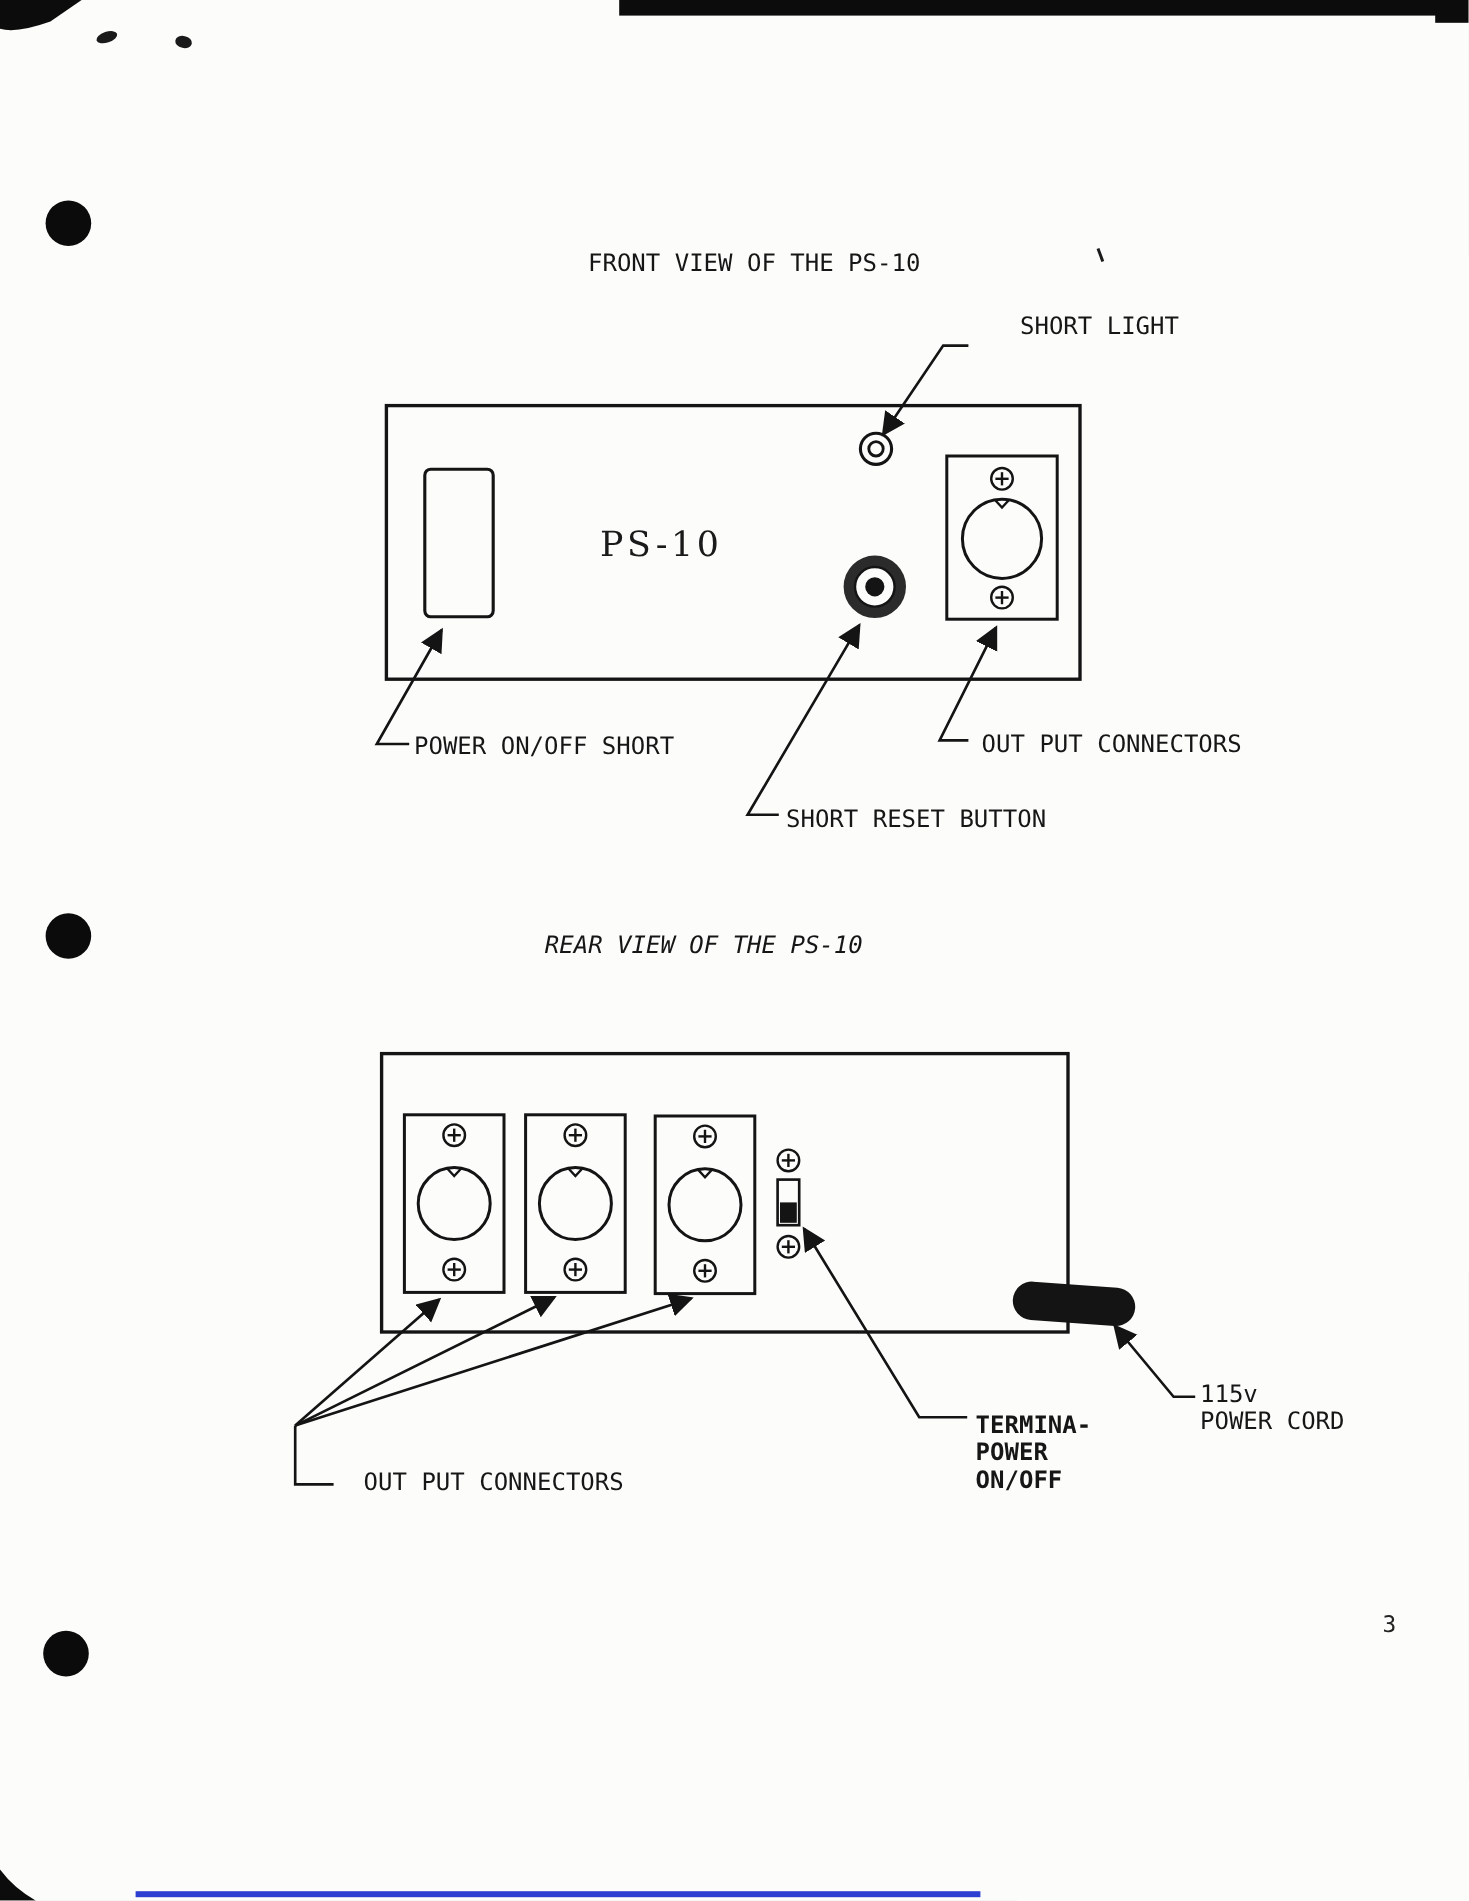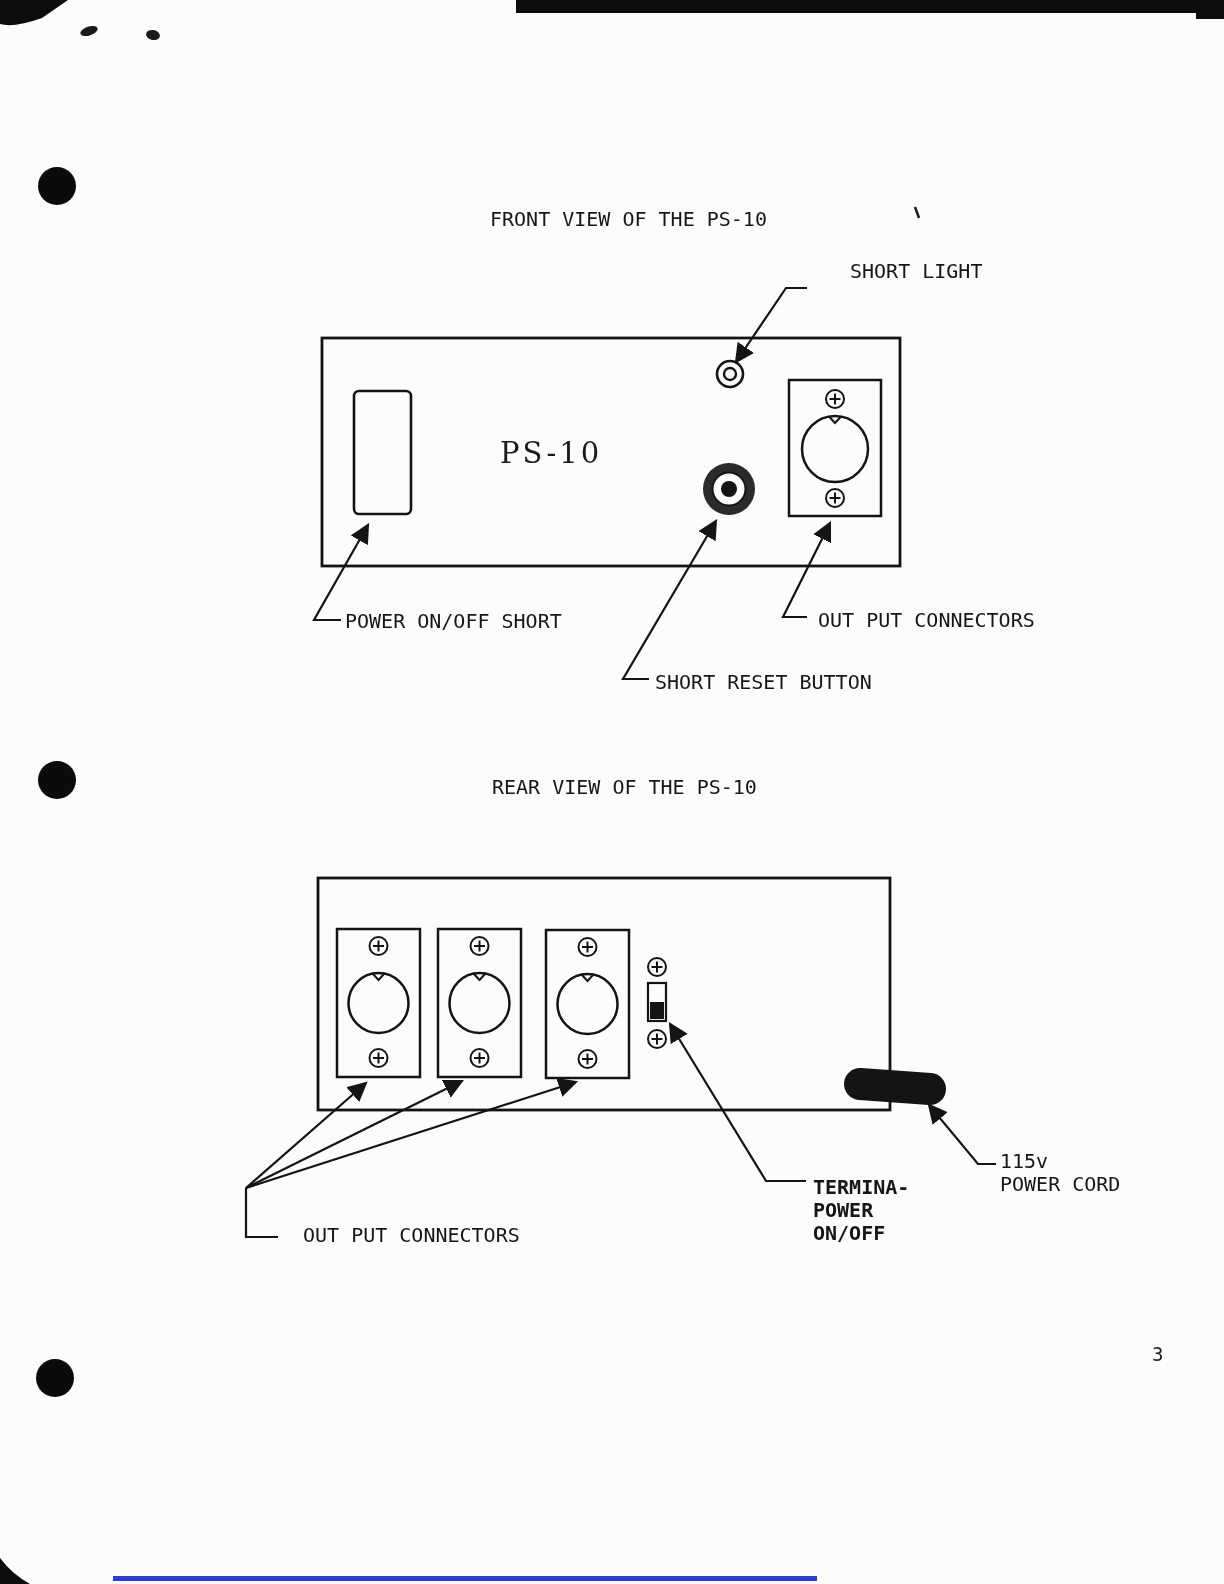--- a/index.html
+++ b/index.html
@@ -128,21 +128,21 @@
 
   <div class="label" style="left:490px;top:208px;">FRONT VIEW OF THE PS-10</div>
 
   <div class="device-label" style="left:500px;top:436px;">PS-10</div>
 
   <div class="label" style="left:822px;top:260px;margin-left:28px;">SHORT LIGHT</div>
   <div class="label" style="left:345px;top:610px;">POWER ON/OFF SHORT</div>
   <div class="label" style="left:818px;top:609px;">OUT PUT CONNECTORS</div>
   <div class="label" style="left:655px;top:671px;">SHORT RESET BUTTON</div>
 
-  <div class="label" style="left:492px;top:776px;">REAR VIEW OF THE PS-10</div>
+  <div class="label" style="left:454px;top:776px;font-style:italic;">REAR VIEW OF THE PS-10</div>
 
   <div class="label" style="left:283px;top:1224px;margin-left:20px;">OUT PUT CONNECTORS</div>
 
   <div class="label small" style="left:813px;top:1176px;">TERMINA-</div>
   <div class="label small" style="left:813px;top:1199px;">POWER</div>
   <div class="label small" style="left:813px;top:1222px;">ON/OFF</div>
 
   <div class="label" style="left:1000px;top:1150px;">115v</div>
   <div class="label" style="left:1000px;top:1173px;">POWER CORD</div>
 

